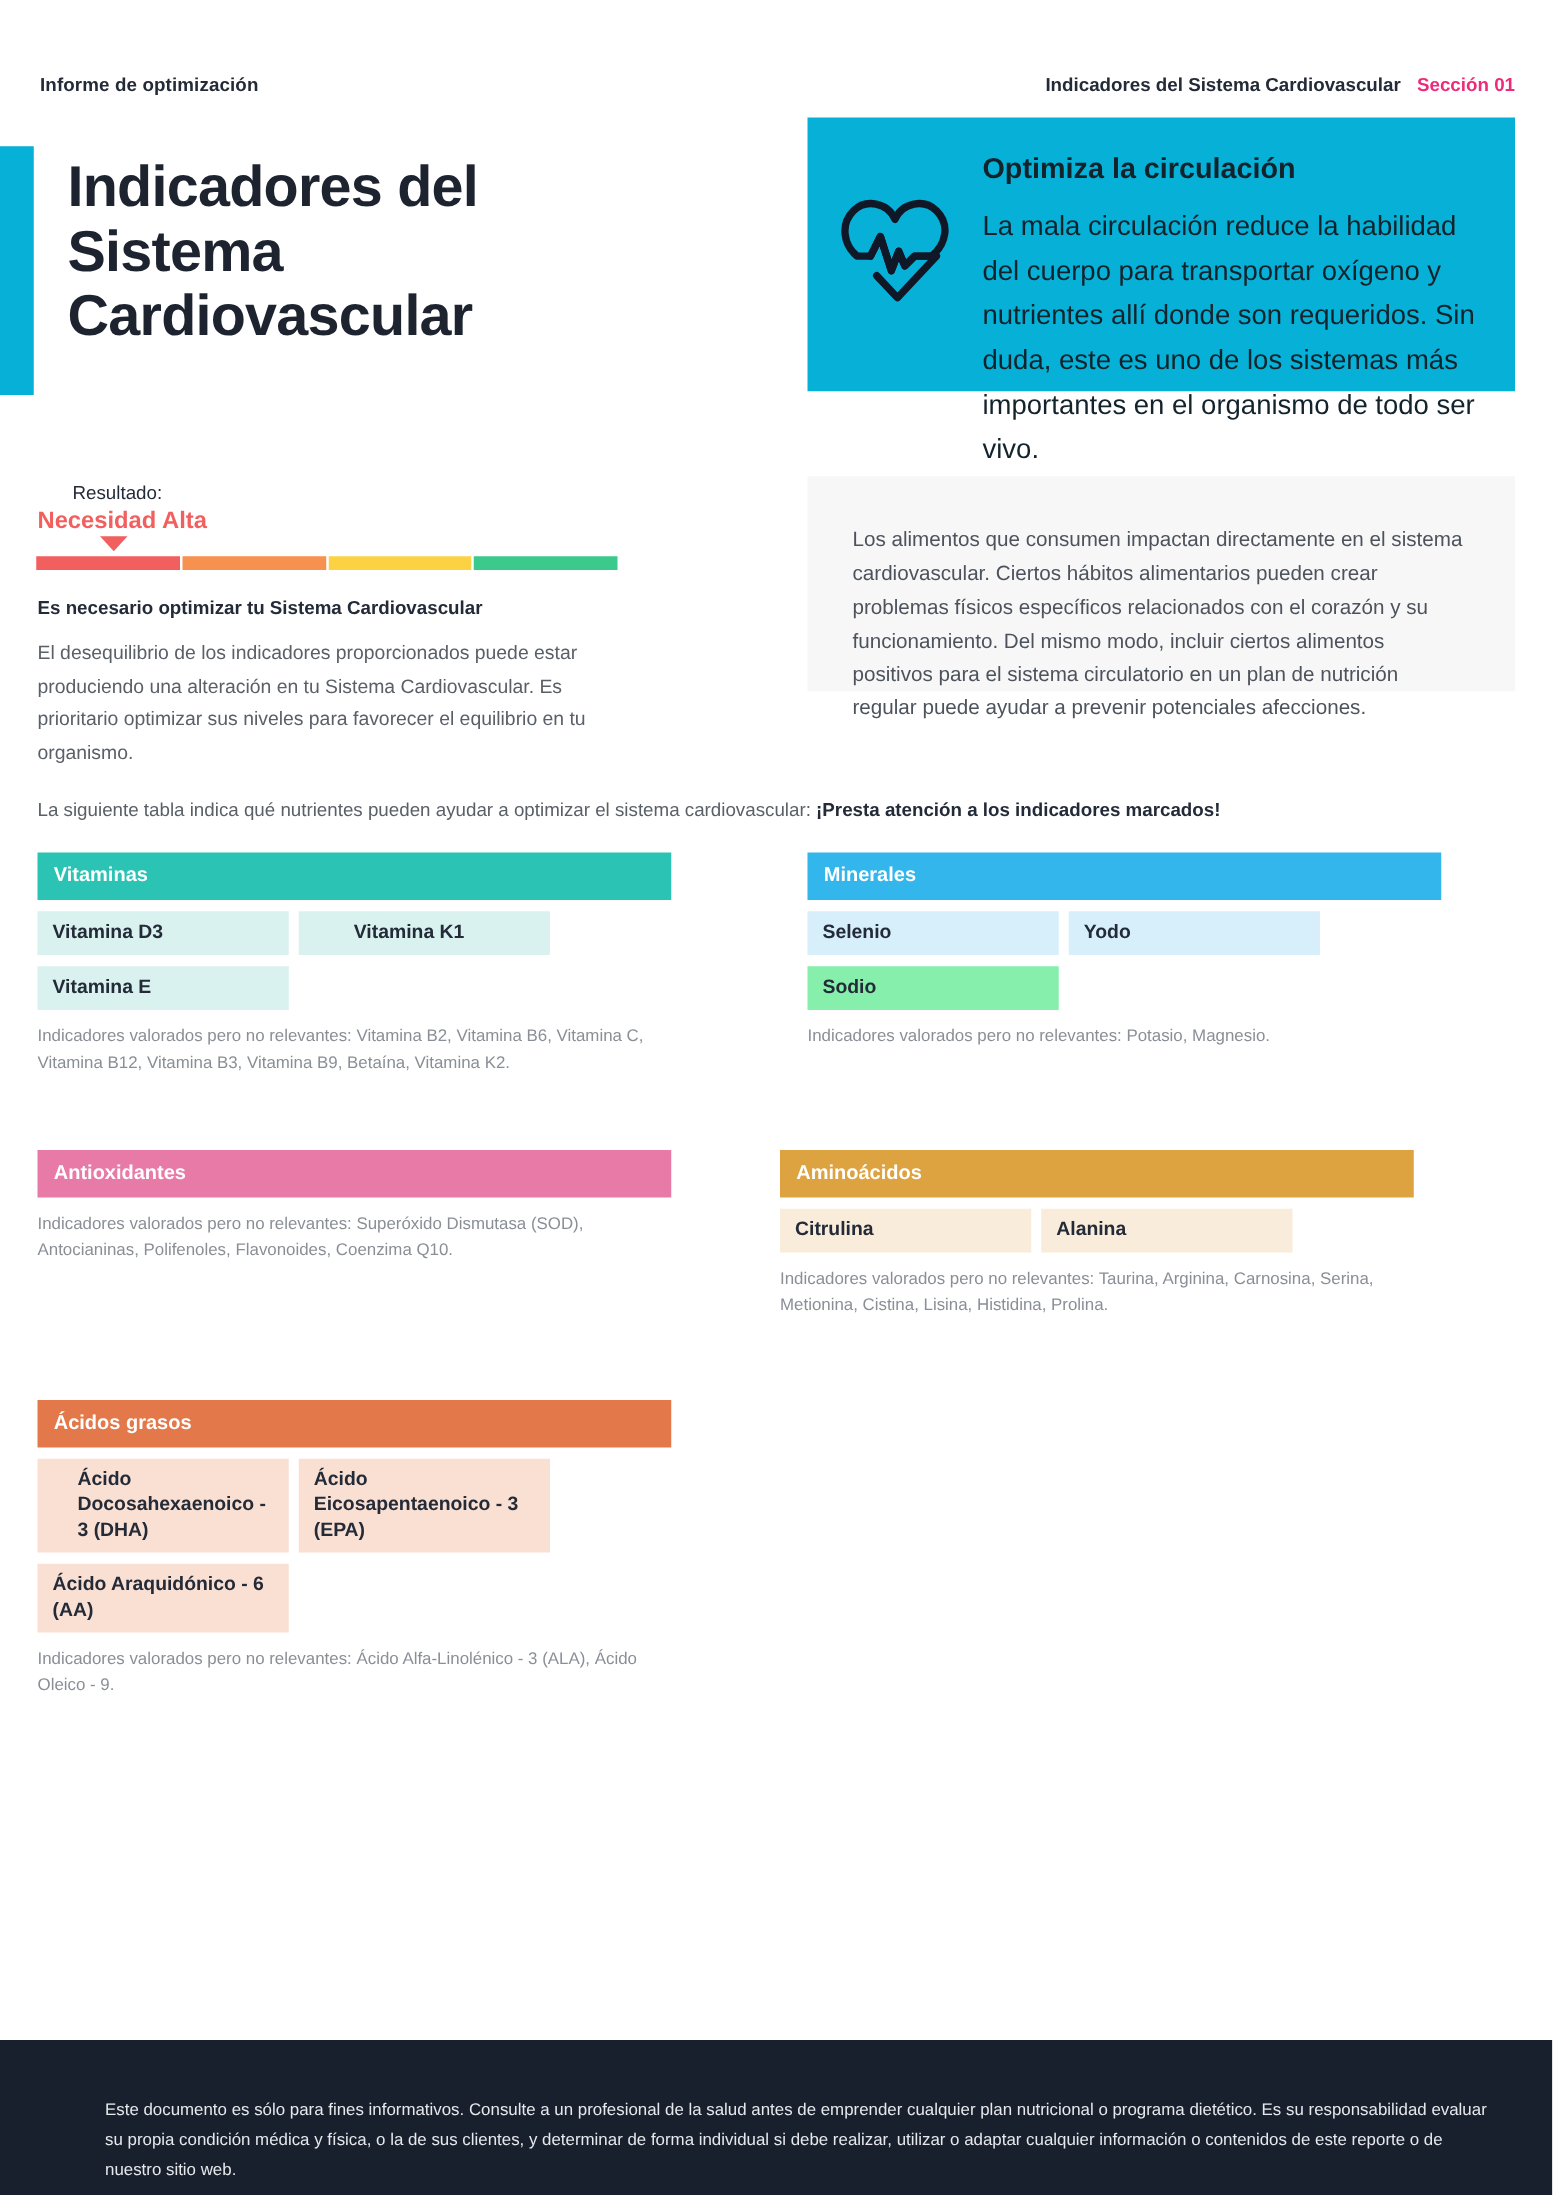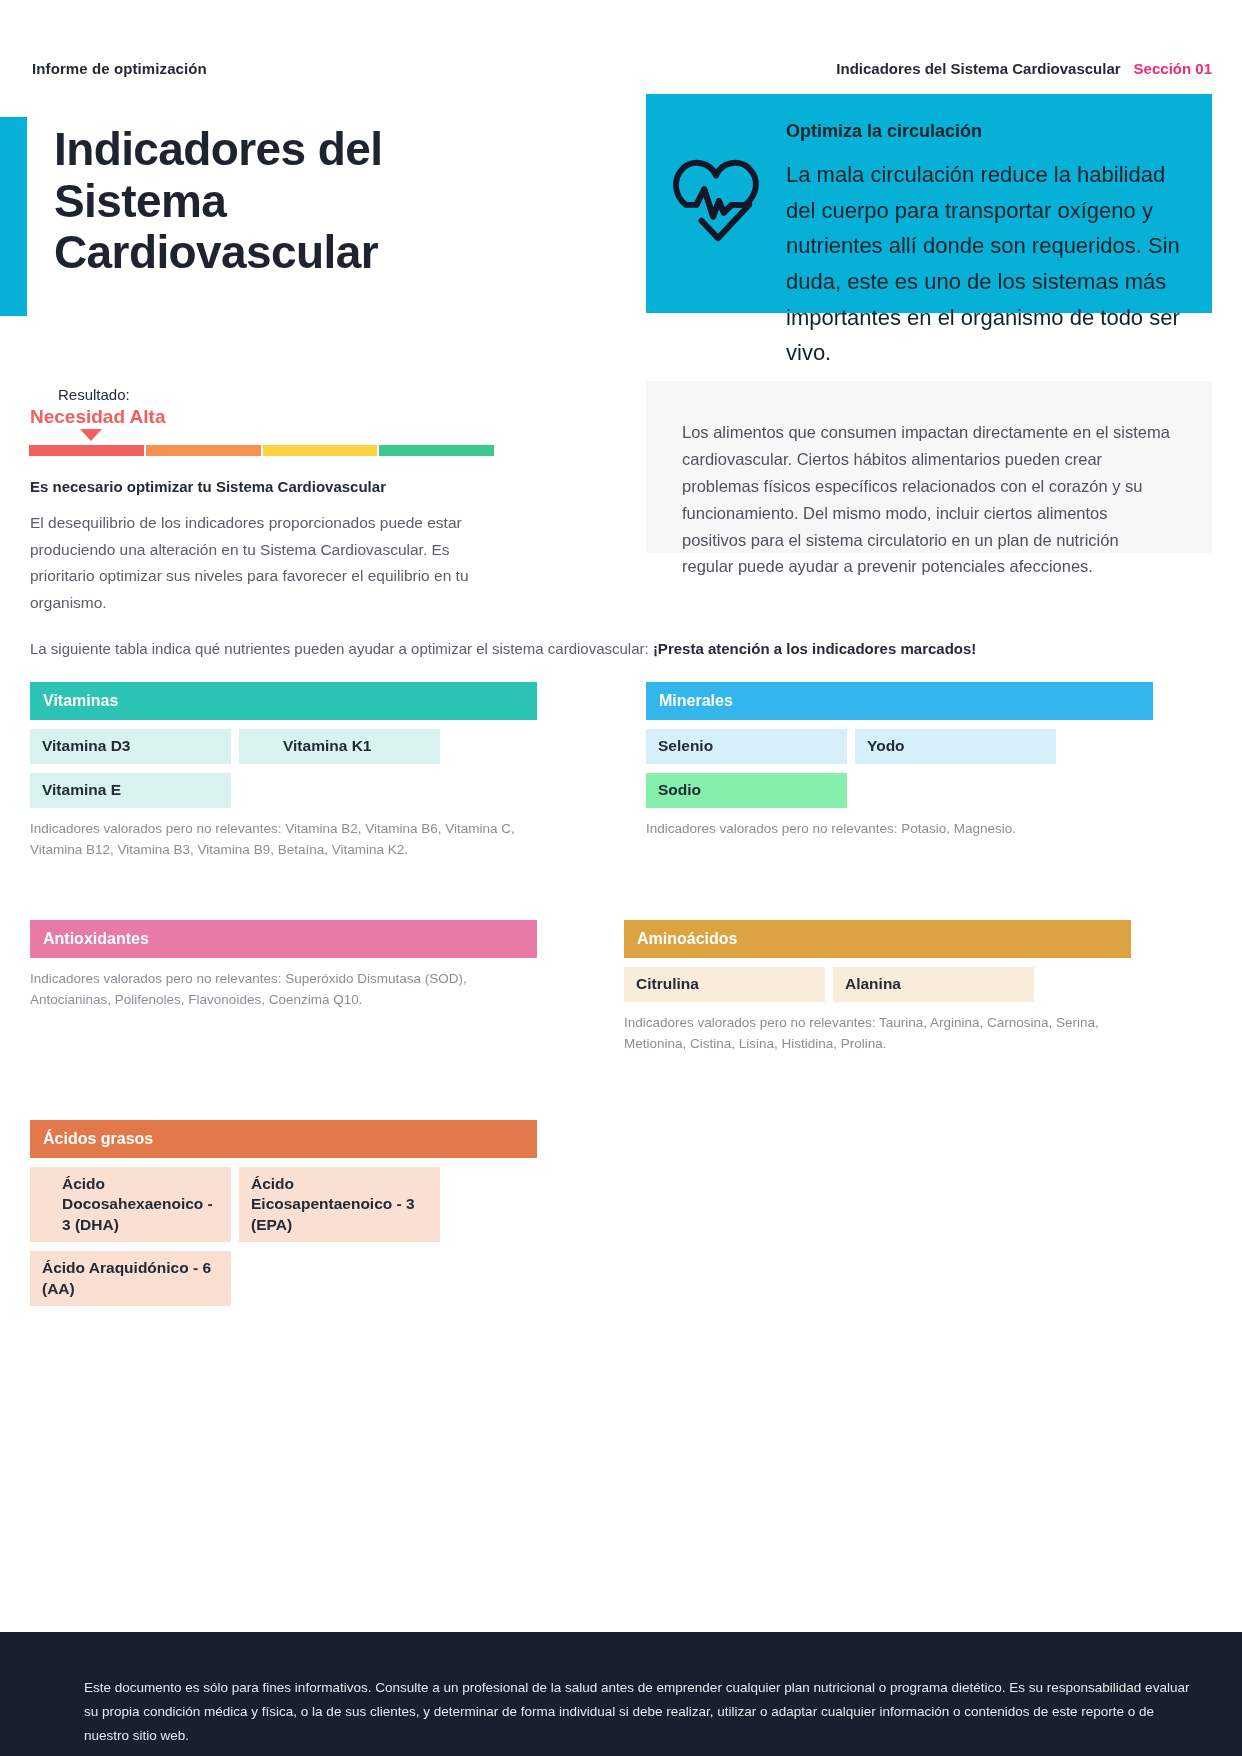--- a/index.html
+++ b/index.html
@@ -77,21 +77,21 @@
   }
   .callout-icon {
     width: 140px;
     padding-top: 58px;
     display: flex;
     justify-content: center;
     flex: none;
   }
   .callout-body { padding-top: 27px; padding-right: 22px; }
   .callout-title {
-    font-size: 18px;
+    font-size: 23px;
     font-weight: bold;
     color: #13232c;
     margin-bottom: 15px;
   }
   .callout-text {
     font-size: 22px;
     line-height: 1.62;
     color: #13232c;
   }
 
@@ -298,19 +298,20 @@
         </div>
         <div class="tbl-note">Indicadores valorados pero no relevantes: Taurina, Arginina, Carnosina, Serina, Metionina, Cistina, Lisina, Histidina, Prolina.</div>
       </div>
       <div class="tbl" style="left: 30px; top: 1080px;">
         <div class="tbl-head" style="background: rgb(227, 121, 74);">Ácidos grasos</div>
         <div class="tbl-rows">
           <div class="tbl-cell" style="background: rgb(250, 223, 211); padding-left: 32px;">Ácido Docosahexaenoico - 3 (DHA)</div>
           <div class="tbl-cell" style="background: rgb(250, 223, 211);">Ácido Eicosapentaenoico - 3 (EPA)</div>
           <div class="tbl-cell" style="background: rgb(250, 223, 211);">Ácido Araquidónico - 6 (AA)</div>
         </div>
+        <div class="tbl-note">Indicadores valorados pero no relevantes: Ácido Alfa-Linolénico - 3 (ALA), Ácido Oleico - 9.</div>
       </div>
     </div>
 
   <div class="footer">
     <p>Este documento es sólo para fines informativos. Consulte a un profesional de la salud antes de emprender cualquier plan nutricional o programa dietético. Es su responsabilidad evaluar su propia condición médica y física, o la de sus clientes, y determinar de forma individual si debe realizar, utilizar o adaptar cualquier información o contenidos de este reporte o de nuestro sitio web.</p>
   </div>
 </div>
 
 </body></html>

